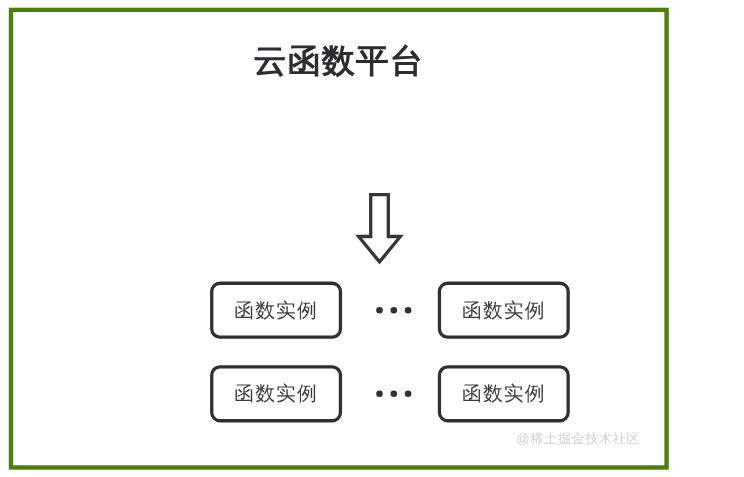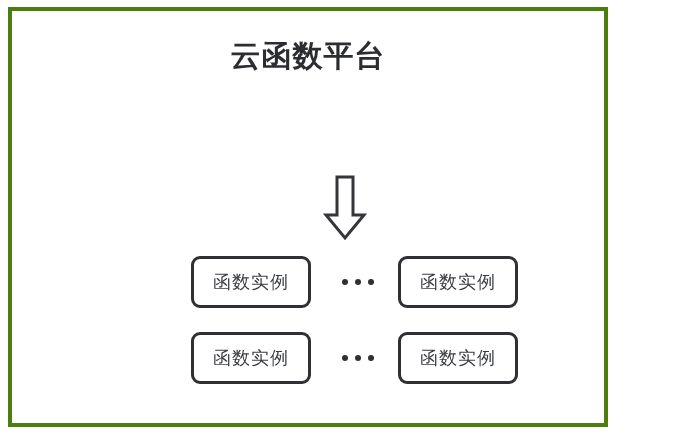--- a/index.html
+++ b/index.html
@@ -204,15 +204,16 @@
           <span class="dot"></span>
           <span class="dot"></span>
           <span class="dot"></span>
         </span>
       </div>
       <div class="instance-box right">
         <span class="instance-label">函数实例</span>
       </div>
     </div>
 
+    <div class="watermark">@稀土掘金技术社区</div>
 
   </div>
 </div>
 
 </body></html>

